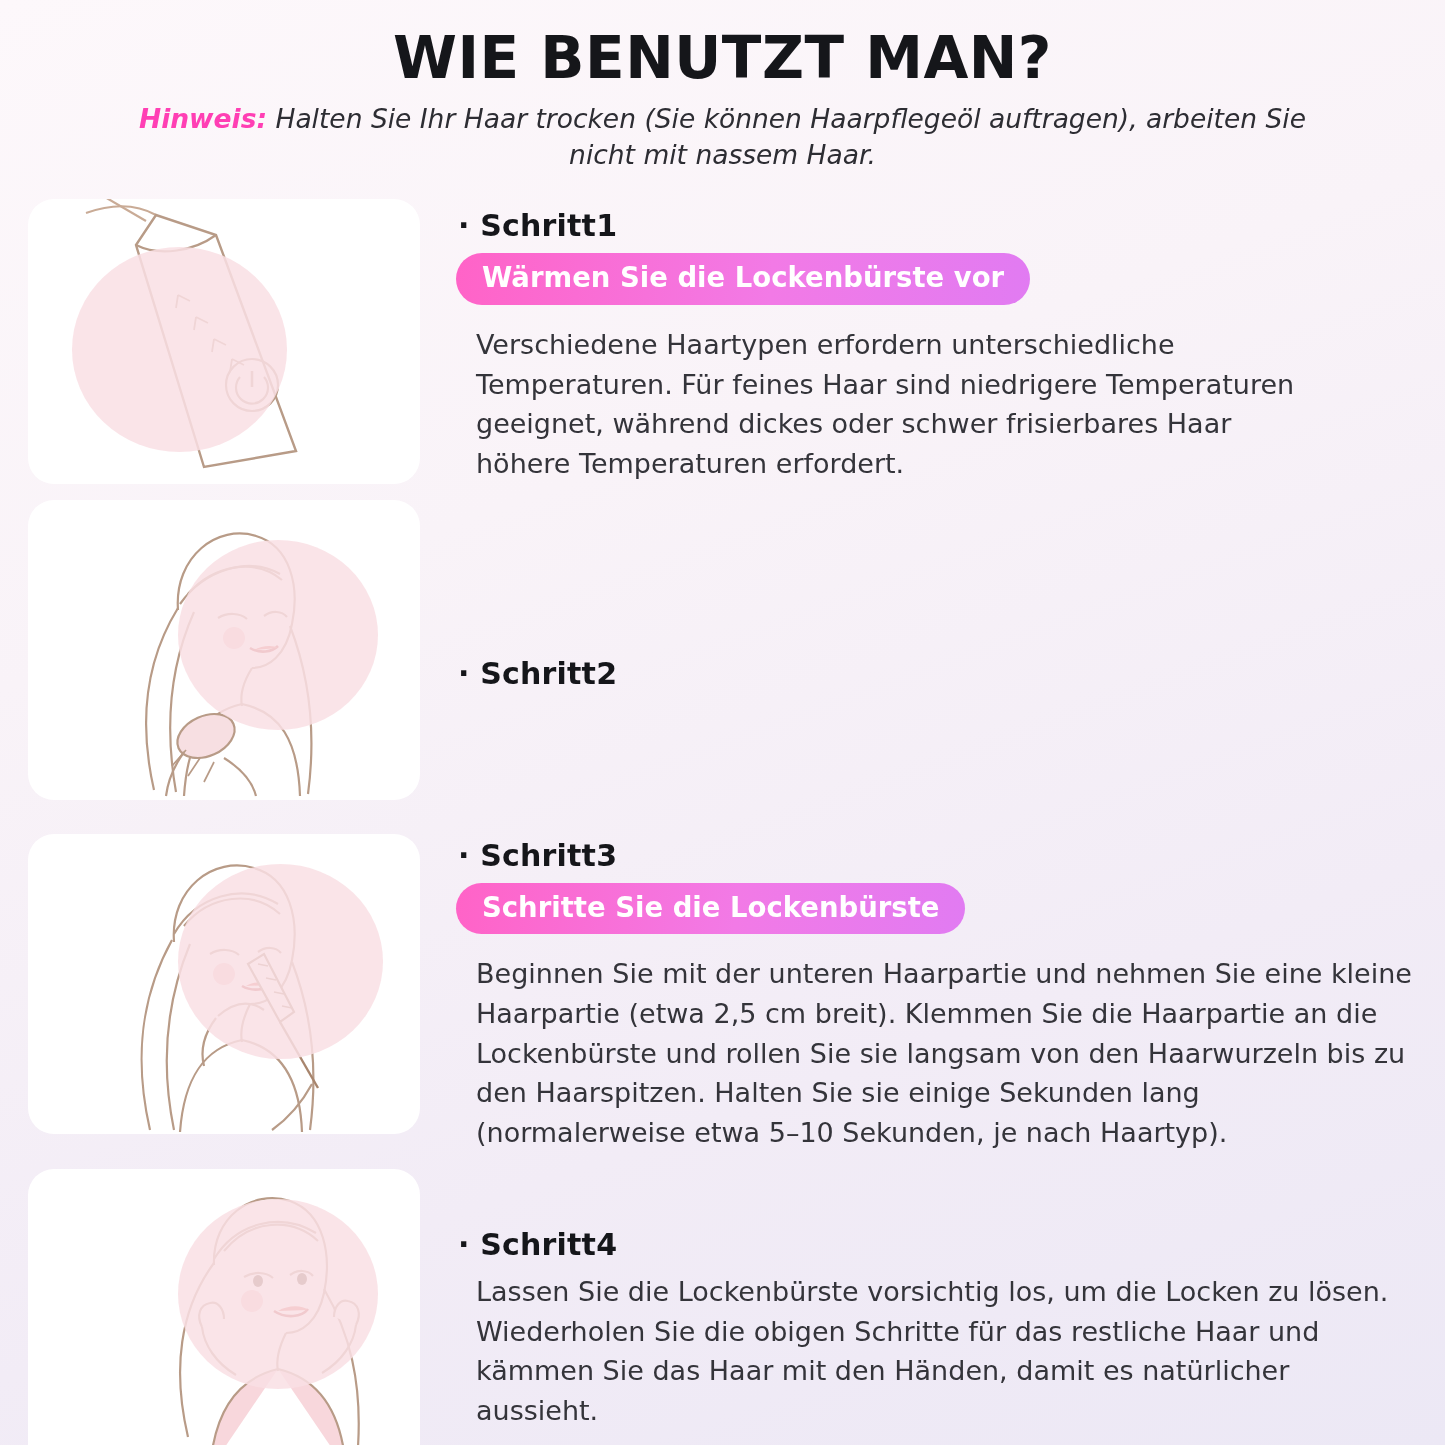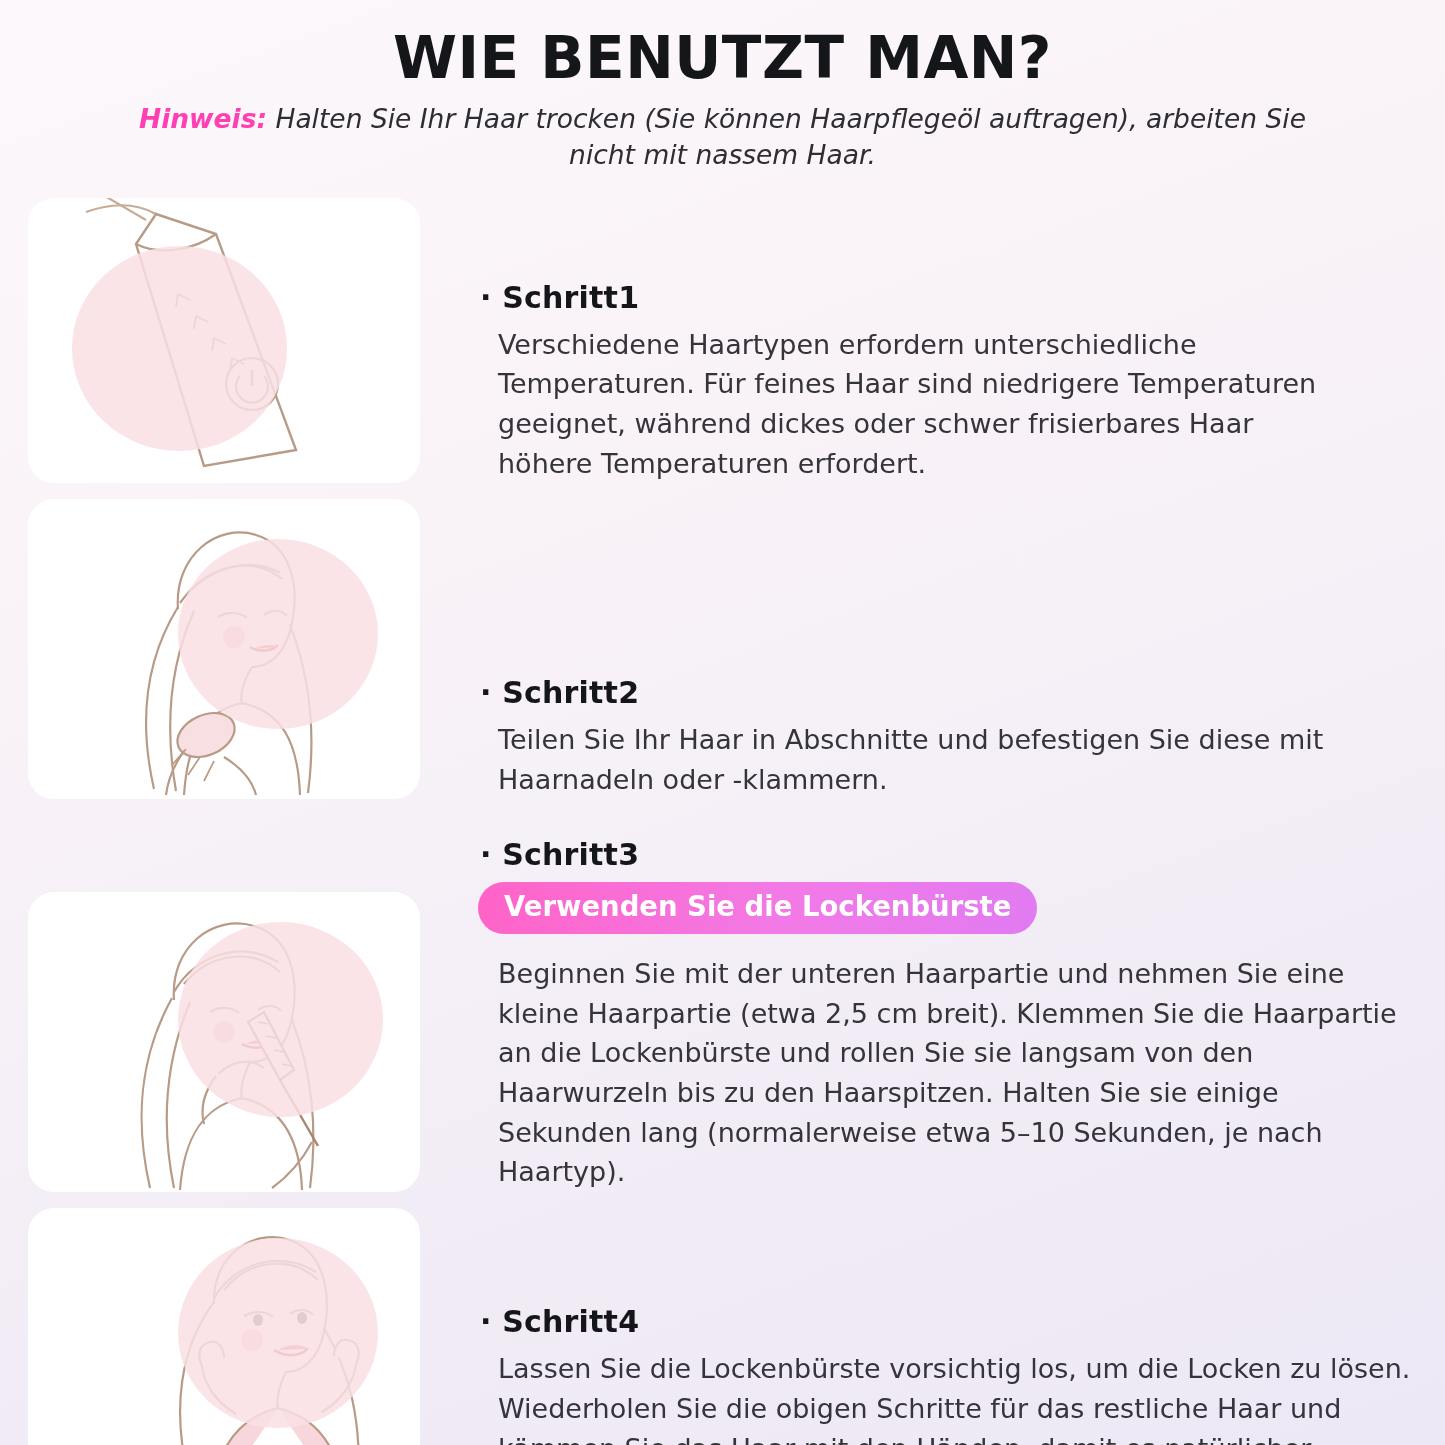--- a/index.html
+++ b/index.html
@@ -49,23 +49,22 @@
     font-weight: 700;
     font-style: italic;
   }
 
   
   .steps {
     margin-top: 6px;
   }
   .step {
     display: flex;
-    align-items: flex-end;
+    align-items: center;
     margin-bottom: 16px;
-    gap: 22px;
   }
   .step-img {
     width: 392px;
     height: 285px;
     flex: 0 0 392px;
     background: #ffffff;
     border-radius: 26px;
     position: relative;
     overflow: hidden;
     margin-right: 36px;
@@ -151,20 +150,21 @@
           <g stroke="#b89b87" stroke-width="1.8" fill="none">
             <path d="M150 96 l12 6 M150 96 l-2 13"></path>
             <path d="M168 118 l12 6 M168 118 l-2 13"></path>
             <path d="M186 140 l12 6 M186 140 l-2 13"></path>
             <path d="M204 160 l12 6 M204 160 l-2 13"></path>
           </g>
         </svg>
       </div>
       <div class="step-body">
         <div class="step-label">· Schritt1</div>
+        <div class="pill">Wärmen Sie die Lockenbürste vor</div>
         <p class="desc">Verschiedene Haartypen erfordern unterschiedliche Temperaturen. Für feines Haar sind niedrigere Temperaturen geeignet, während dickes oder schwer frisierbares Haar höhere Temperaturen erfordert.</p>
       </div>
     </div>
 
     <div class="step step-2">
       <div class="step-img">
         <div class="blob" style="width:200px;height:190px;left:150px;top:40px;"></div>
         <svg width="392" height="300" viewBox="0 0 392 300" fill="none" stroke="#b89b87" stroke-width="2.2">
           <path d="M150 110 C146 56, 190 24, 228 36 C262 46, 272 86, 264 124 C258 156, 240 168, 224 168" fill="#fff" stroke="#b89b87"></path>
           <path d="M152 104 C176 70, 220 56, 252 74" stroke="#b89b87" fill="none"></path>
@@ -181,21 +181,20 @@
           <path d="M214 204 C178 212, 160 238, 156 296" stroke="#b89b87" fill="none"></path>
           <path d="M214 204 C252 212, 270 240, 272 296" stroke="#b89b87" fill="none"></path>
           <ellipse cx="178" cy="236" rx="30" ry="20" transform="rotate(-24 178 236)" fill="#f7dfe2" stroke="#b89b87"></ellipse>
           <path d="M156 252 C146 266, 140 280, 138 296" stroke="#b89b87" fill="none"></path>
           <path d="M196 258 C212 268, 224 280, 228 296" stroke="#b89b87" fill="none"></path>
           <path d="M158 250 l-14 16 M172 258 l-12 18 M186 262 l-10 20" stroke="#b89b87" stroke-width="1.7"></path>
         </svg>
       </div>
       <div class="step-body">
         <div class="step-label">· Schritt2</div>
-        <p class="desc">Teilen Sie Ihr Haar in Abschnitte und befestigen Sie diese mit Haarnadeln oder -klammern.</p>
       </div>
     </div>
 
     <div class="step step-3">
       <div class="step-img">
         <div class="blob" style="width:205px;height:195px;left:150px;top:30px;"></div>
         <svg width="392" height="300" viewBox="0 0 392 300" fill="none" stroke="#b89b87" stroke-width="2.2">
           <path d="M146 108 C142 54, 186 22, 226 34 C262 44, 272 86, 264 126 C258 158, 240 170, 222 170" fill="#fff" stroke="#b89b87"></path>
           <path d="M146 100 C168 62, 214 48, 250 70" stroke="#b89b87" fill="none"></path>
           <path d="M156 92 C182 60, 226 56, 252 80" stroke="#b89b87" fill="none"></path>
@@ -215,21 +214,21 @@
           <g stroke="#a8856d" stroke-width="1.6">
             <path d="M230 130 l10 2 M238 144 l10 2 M246 158 l10 2 M254 172 l10 2"></path>
           </g>
           <path d="M190 182 C206 168, 222 166, 236 176" stroke="#b89b87" fill="none"></path>
           <path d="M188 184 C176 200, 172 216, 176 232" stroke="#b89b87" fill="none"></path>
           <path d="M284 250 C272 272, 258 286, 244 296" stroke="#b89b87" fill="none"></path>
         </svg>
       </div>
       <div class="step-body">
         <div class="step-label">· Schritt3</div>
-        <div class="pill">Verwenden Sie die Lockenbürste</div>
+        <div class="pill">Schritte Sie die Lockenbürste</div>
         <p class="desc">Beginnen Sie mit der unteren Haarpartie und nehmen Sie eine kleine Haarpartie (etwa 2,5 cm breit). Klemmen Sie die Haarpartie an die Lockenbürste und rollen Sie sie langsam von den Haarwurzeln bis zu den Haarspitzen. Halten Sie sie einige Sekunden lang (normalerweise etwa 5–10 Sekunden, je nach Haartyp).</p>
       </div>
     </div>
 
     <div class="step step-4">
       <div class="step-img">
         <div class="blob" style="width:200px;height:190px;left:150px;top:30px;"></div>
         <svg width="392" height="300" viewBox="0 0 392 300" fill="none" stroke="#b89b87" stroke-width="2.2">
           <path d="M186 96 C184 48, 224 20, 262 32 C296 44, 304 86, 296 124 C290 152, 274 164, 258 164" fill="#fff" stroke="#b89b87"></path>
           <path d="M186 90 C208 54, 252 42, 288 64" stroke="#b89b87" fill="none"></path>

